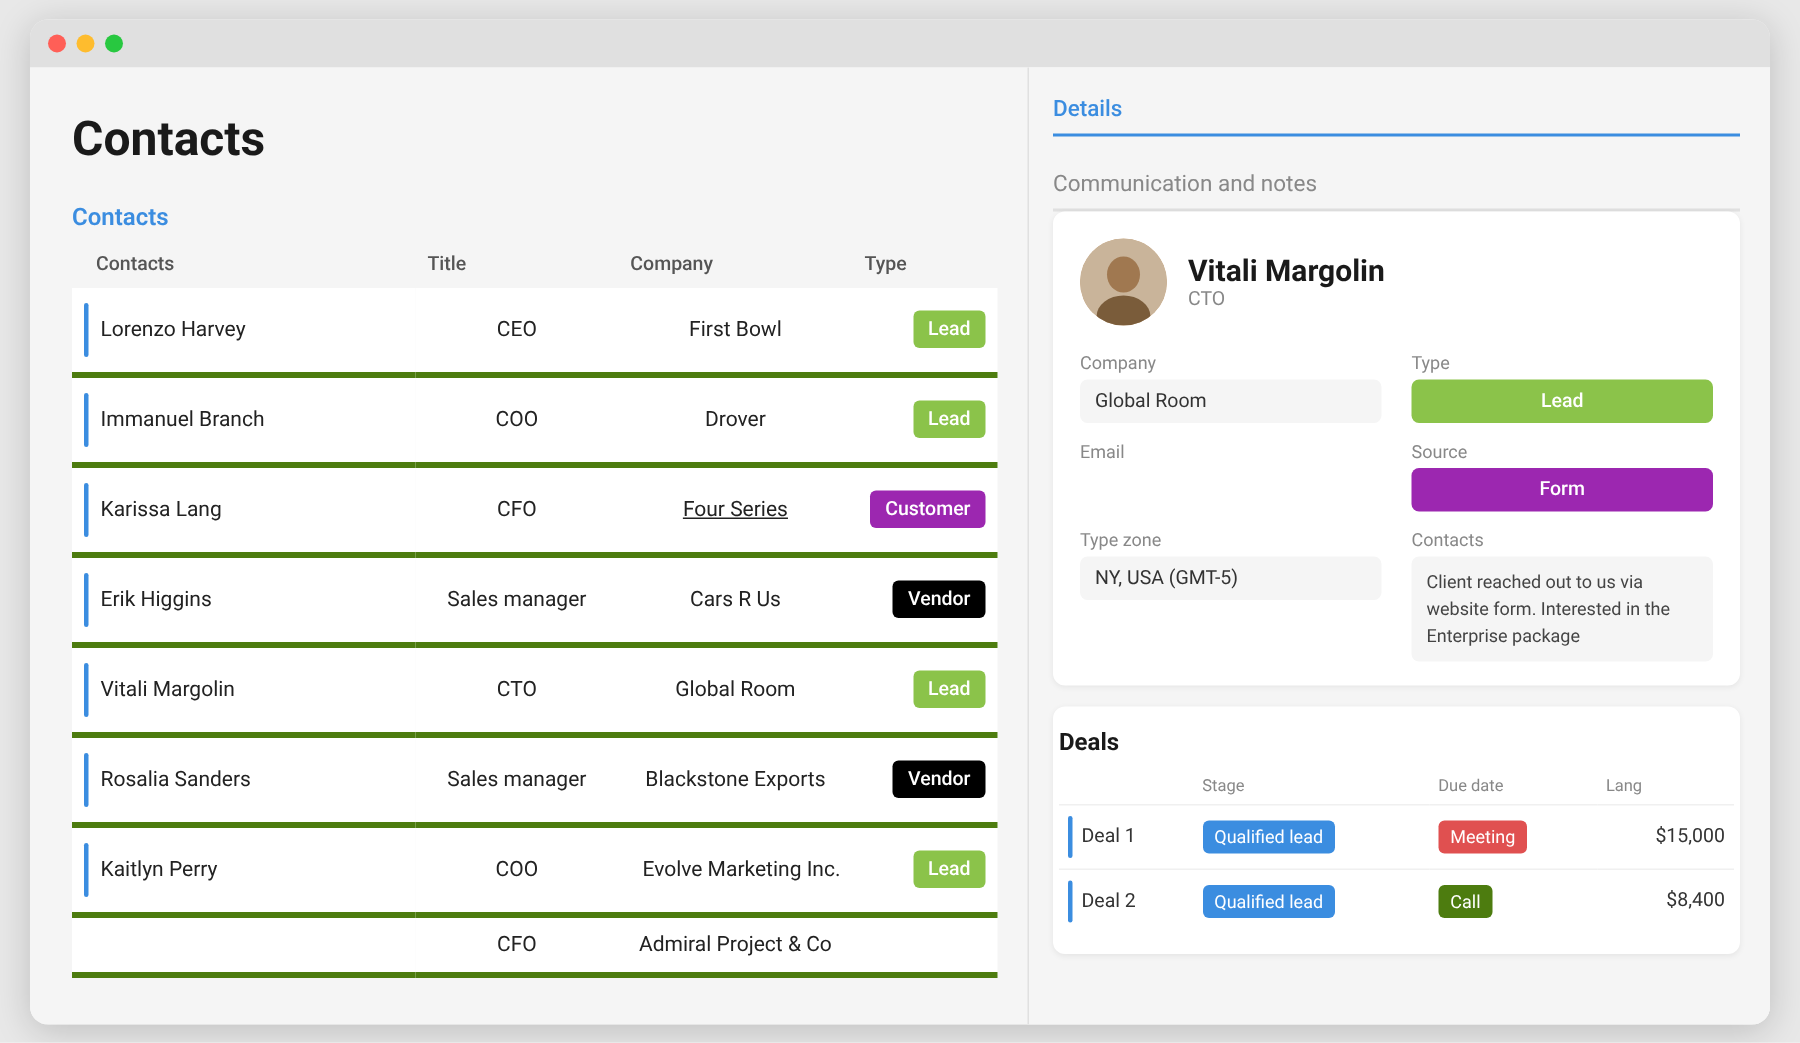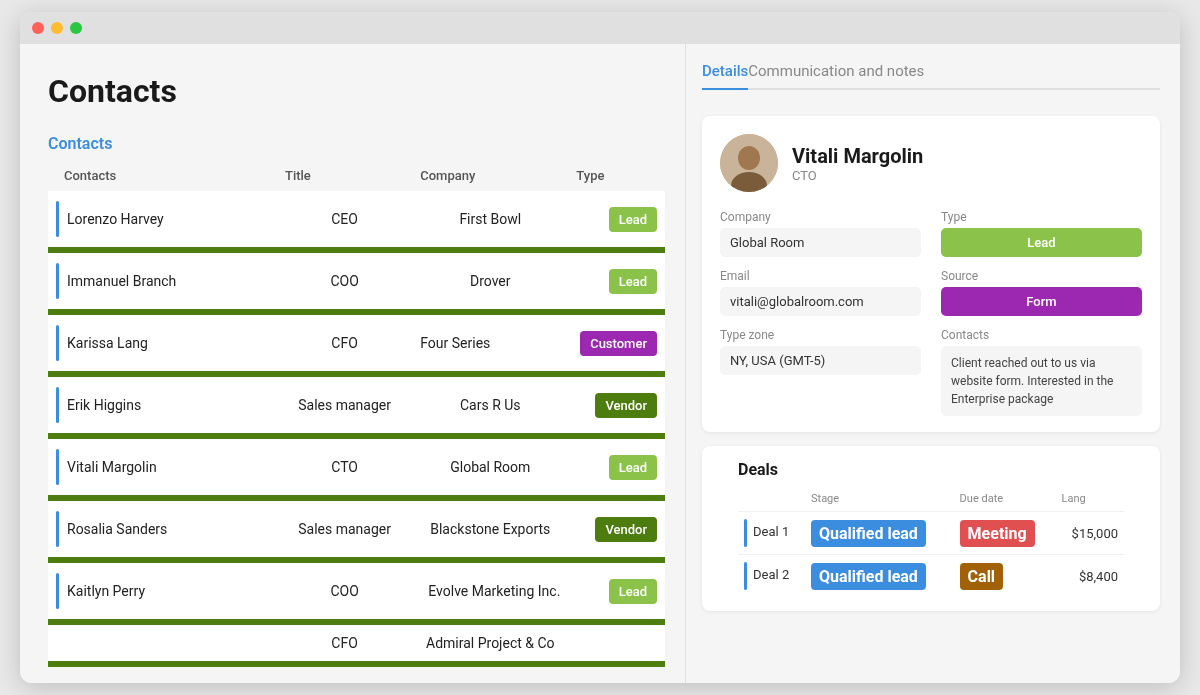--- a/index.html
+++ b/index.html
@@ -63,21 +63,21 @@
     }
     .contacts-table thead tr th {
       font-size: 13px;
       font-weight: 500;
       color: #555;
       text-align: left;
       padding: 5px 8px 8px 8px;
     }
     .contacts-table thead tr th:first-child { padding-left: 16px; }
     .contacts-table tbody tr {
-      border-bottom: 6px solid #4d7c0f;
+      border-bottom: 4px solid #4d7c0f;
       background: #fff;
     }
     .contacts-table tbody tr td {
       padding: 10px 8px;
       font-size: 14px;
       color: #222;
       vertical-align: middle;
     }
     .contact-name-cell {
       display: flex;
@@ -95,36 +95,38 @@
       display: inline-block;
       color: #fff;
       font-size: 13px;
       font-weight: 500;
       padding: 5px 10px;
       border-radius: 4px;
       white-space: nowrap;
     }
     .type-lead { background: #8bc34a; }
     .type-customer { background: #9c27b0; }
-    .type-vendor { background: #4d7c0f; }
+    .type-vendor { background: #000000; }
     .col-name { width: 220px; }
     .col-title { width: 130px; text-align: center; }
     .col-company { width: 150px; text-align: center; }
     .col-type { width: 80px; text-align: right; }
     
     .right-panel {
       flex: 1;
       padding: 18px 20px 16px 16px;
       background: #f5f5f5;
       border-left: 1px solid #e0e0e0;
     }
     .tabs-row {
       display: flex;
+      gap: 24px;
       border-bottom: 2px solid #e0e0e0;
-      margin-bottom: 26px;
+      margin-bottom: 0;
+      flex-direction: column;
     }
     .tab {
       font-size: 15px;
       padding-bottom: 8px;
       cursor: pointer;
       color: #888;
       border-bottom: 2px solid transparent;
       margin-bottom: -2px;
     }
     .tab.active {
@@ -200,21 +202,21 @@
       border-radius: 5px;
       padding: 8px 10px;
       font-size: 12px;
       color: #444;
       line-height: 1.5;
     }
     
     .deals-card {
       background: #fff;
       border-radius: 8px;
-      padding: 14px 36px;
+      padding: 14px 4px;
       box-shadow: 0 1px 4px rgba(0,0,0,0.07);
     }
     .deals-title {
       font-size: 16px;
       font-weight: 700;
       color: #1a1a1a;
       margin-bottom: 10px;
     }
     .deals-table {
       width: 100%;
@@ -241,28 +243,28 @@
       height: 28px;
       background: #3b8de0;
       border-radius: 2px;
       display: inline-block;
       vertical-align: middle;
       margin-right: 6px;
     }
     .deal-badge {
       display: inline-block;
       color: #fff;
-      font-size: 16px;
-      font-weight: 700;
+      font-size: 12px;
+      font-weight: 400;
       padding: 4px 8px;
       border-radius: 4px;
     }
     .deal-qualified { background: #3b8de0; }
     .deal-meeting { background: #e05050; }
-    .deal-call { background: #a16207; }
+    .deal-call { background: #4d7c0f; }
     .deal-size {
       font-size: 13px;
       color: #333;
       text-align: right;
     }
   </style>
 </head>
 <body>
 
 <div class="window">
@@ -309,21 +311,21 @@
               <td style="text-align: right;"><span class="type-badge type-lead">Lead</span></td>
             </tr>
             <tr>
               <td>
                 <div class="contact-name-cell">
                   <div class="contact-indicator"></div>
                   <span>Karissa Lang</span>
                 </div>
               </td>
               <td style="text-align: center;">CFO</td>
-              <td style="">Four Series</td>
+              <td style="text-align: center; text-decoration: underline;">Four Series</td>
               <td style="text-align: right;"><span class="type-badge type-customer">Customer</span></td>
             </tr>
             <tr>
               <td>
                 <div class="contact-name-cell">
                   <div class="contact-indicator"></div>
                   <span>Erik Higgins</span>
                 </div>
               </td>
               <td style="text-align: center;">Sales manager</td>
@@ -398,21 +400,20 @@
           <div class="detail-field">
             <label>Company</label>
             <div class="field-value">Global Room</div>
           </div>
           <div class="detail-field">
             <label>Type</label>
             <div class="field-value-badge type-lead">Lead</div>
           </div>
           <div class="detail-field">
             <label>Email</label>
-            <div class="field-value">vitali@globalroom.com</div>
           </div>
           <div class="detail-field">
             <label>Source</label>
             <div class="field-value-badge field-value-form">Form</div>
           </div>
           <div class="detail-field">
             <label>Type zone</label>
             <div class="field-value">NY, USA (GMT-5)</div>
           </div>
           <div class="detail-field">

